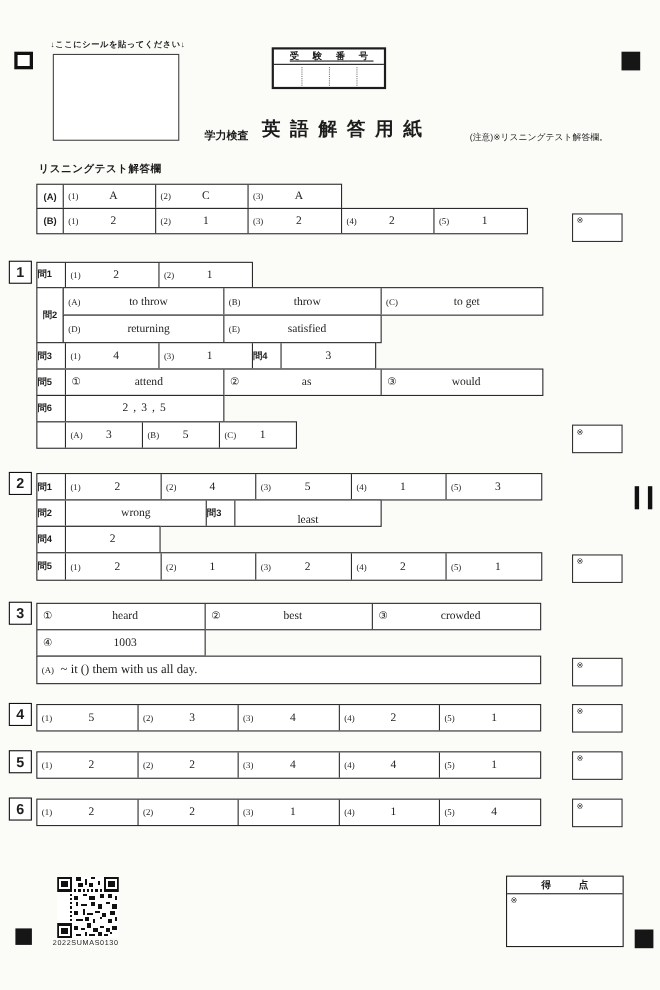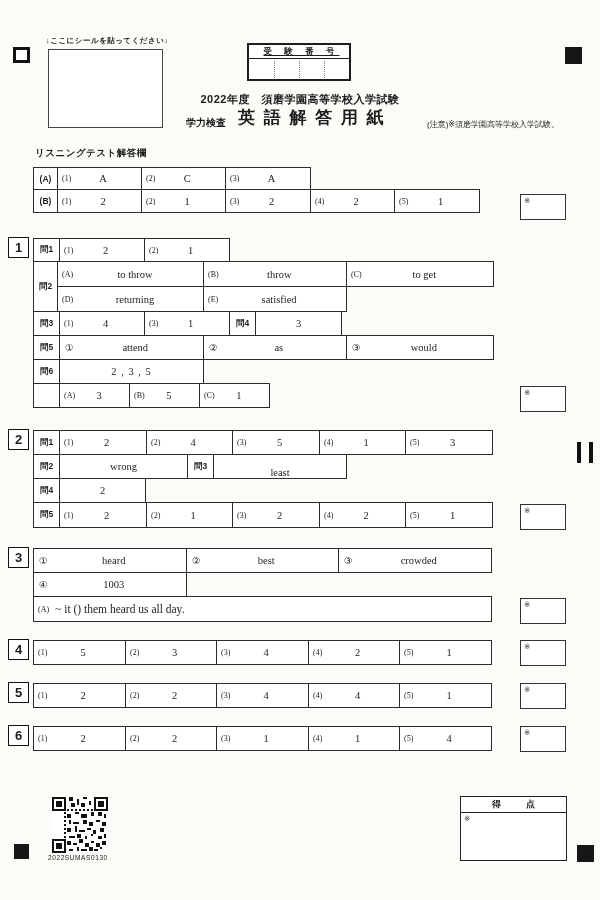--- a/index.html
+++ b/index.html
@@ -4,21 +4,21 @@
 <style>
   html,body{margin:0;padding:0;background:#e8e8e8;}
   .sheet{position:relative;width:600px;height:900px;background:#fbfbf8;overflow:hidden;
          font-family:"Liberation Serif","DejaVu Sans",serif;color:#1c1c1c;}
   .abs{position:absolute;box-sizing:border-box;}
   
   .row{position:absolute;display:flex;align-items:stretch;background:#fff;
        border:1.6px solid #2b2b2b;box-sizing:border-box;}
   .c{display:flex;align-items:center;box-sizing:border-box;overflow:hidden;}
   .c + .c{border-left:1px solid #2b2b2b;}
-  .qlab{display:flex;align-items:center;justify-content:center;
+  .qlab{display:flex;align-items:center;
         font-family:"Liberation Sans","DejaVu Sans",sans-serif;font-weight:bold;font-size:8.5px;}
   .no{font-size:8px;padding-left:4px;white-space:nowrap;color:#222;}
   .cno{font-size:9.5px;padding-left:5px;white-space:nowrap;font-family:"DejaVu Sans",sans-serif;}
   .val{flex:1;text-align:center;font-size:10.5px;padding-right:6px;white-space:nowrap;}
   .num-box{position:absolute;width:21px;height:21px;border:1.7px solid #111;background:#fff;
            display:flex;align-items:center;justify-content:center;box-sizing:border-box;
            font-family:"Liberation Sans","DejaVu Sans",sans-serif;font-weight:bold;font-size:13px;}
   .star-box{position:absolute;width:46px;height:26px;border:1.3px solid #333;background:#fff;
             font-size:7.5px;line-height:1;padding:2px 0 0 3px;box-sizing:border-box;}
   .sq{position:absolute;background:#161616;}
@@ -43,24 +43,23 @@
 
   <div class="abs" style="left:247px;top:43px;width:104px;height:38px;border:2.2px solid #1d1d1d;background:#fff;">
     <div class="jp-b" style="height:13px;border-bottom:1.2px solid #1d1d1d;display:flex;align-items:center;justify-content:center;font-size:8.5px;letter-spacing:5px;padding-left:5px;text-decoration:underline;">受 験 番 号</div>
     <div style="position:relative;height:21px;">
       <i style="position:absolute;left:25%;top:2px;bottom:2px;border-left:1.5px dotted #777;"></i>
       <i style="position:absolute;left:50%;top:2px;bottom:2px;border-left:1.5px dotted #777;"></i>
       <i style="position:absolute;left:75%;top:2px;bottom:2px;border-left:1.5px dotted #777;"></i>
     </div>
   </div>
 
-  <div class="abs jp-b" style="left:150px;top:92px;width:300px;text-align:center;font-size:11px;letter-spacing:.5px;">2022年度　須磨学園高等学校入学試験</div>
   <div class="abs jp-b" style="left:186px;top:116px;font-size:10px;">学力検査</div>
   <div class="abs jp-b" style="left:238px;top:106px;font-size:17px;letter-spacing:2px;">英 語 解 答 用 紙</div>
-  <div class="abs" style="left:427px;top:119px;font-size:8px;font-family:'Liberation Sans','DejaVu Sans',sans-serif;">(注意)※須磨学園高等学校入学試験。</div>
+  <div class="abs" style="left:427px;top:119px;font-size:8px;font-family:'Liberation Sans','DejaVu Sans',sans-serif;">(注意)※リスニングテスト解答欄。</div>
 
   <div class="abs jp-b" style="left:35px;top:147px;font-size:9.5px;letter-spacing:.5px;">リスニングテスト解答欄</div>
   <div class="row" style="left:33px;top:167px;height:23px;">
     <div class="c qlab" style="width:23px;justify-content:center;">
         <span>(A)</span>
       </div>
     <div class="c" style="width:84px;">
         <span class="no">(1)</span>
         <span class="val">A</span>
       </div>
@@ -303,21 +302,21 @@
   <div class="row" style="left:33px;top:572px;height:25px;">
     <div class="c" style="width:152px;">
         <span class="cno">④</span>
         <span class="val">1003</span>
       </div>
   </div>
   <div class="row" style="left:33px;top:596px;height:26px;">
     <div class="c" style="width:457px;">
       <span class="no">(A)</span>
       <span style="font-size:11.5px;padding-left:6px;white-space:nowrap;">~ it (</span>
-      <span style="font-size:11.5px;padding-right:6px;white-space:nowrap;">) them heard us all day.</span>
+      <span style="font-size:11.5px;padding-right:6px;white-space:nowrap;">) them with us all day.</span>
     </div>
   </div>
   <div class="star-box" style="left:520px;top:598px;"><span>※</span></div>
 
   <div class="num-box" style="left:8px;top:639px;">
       <span>4</span>
     </div>
   <div class="row" style="left:33px;top:640px;height:25px;">
     <div class="c" style="width:91px;">
         <span class="no">(1)</span>

